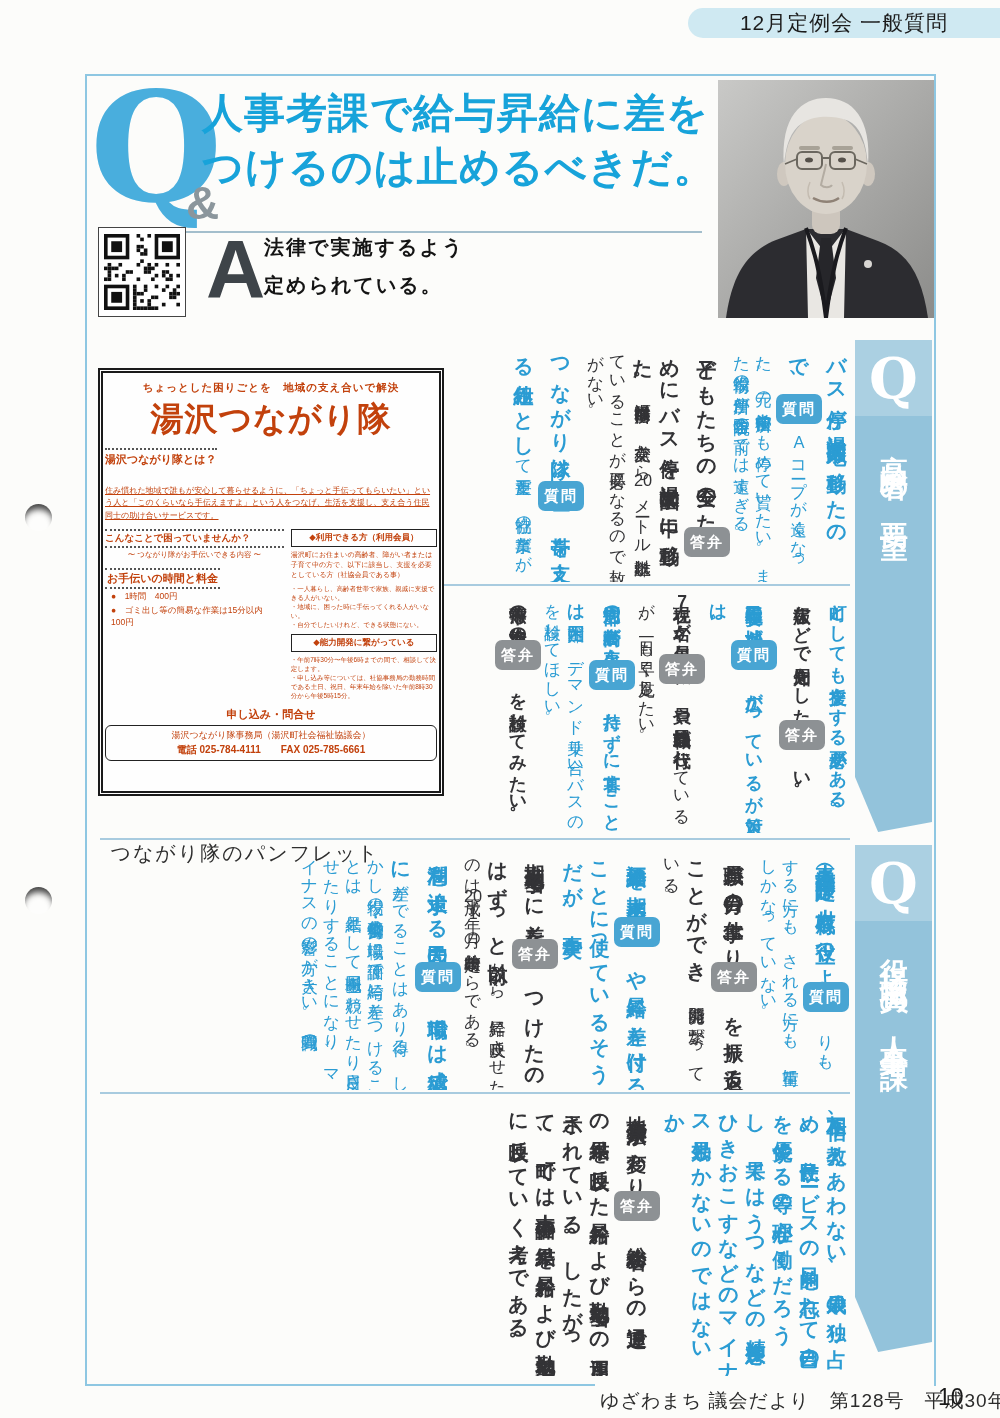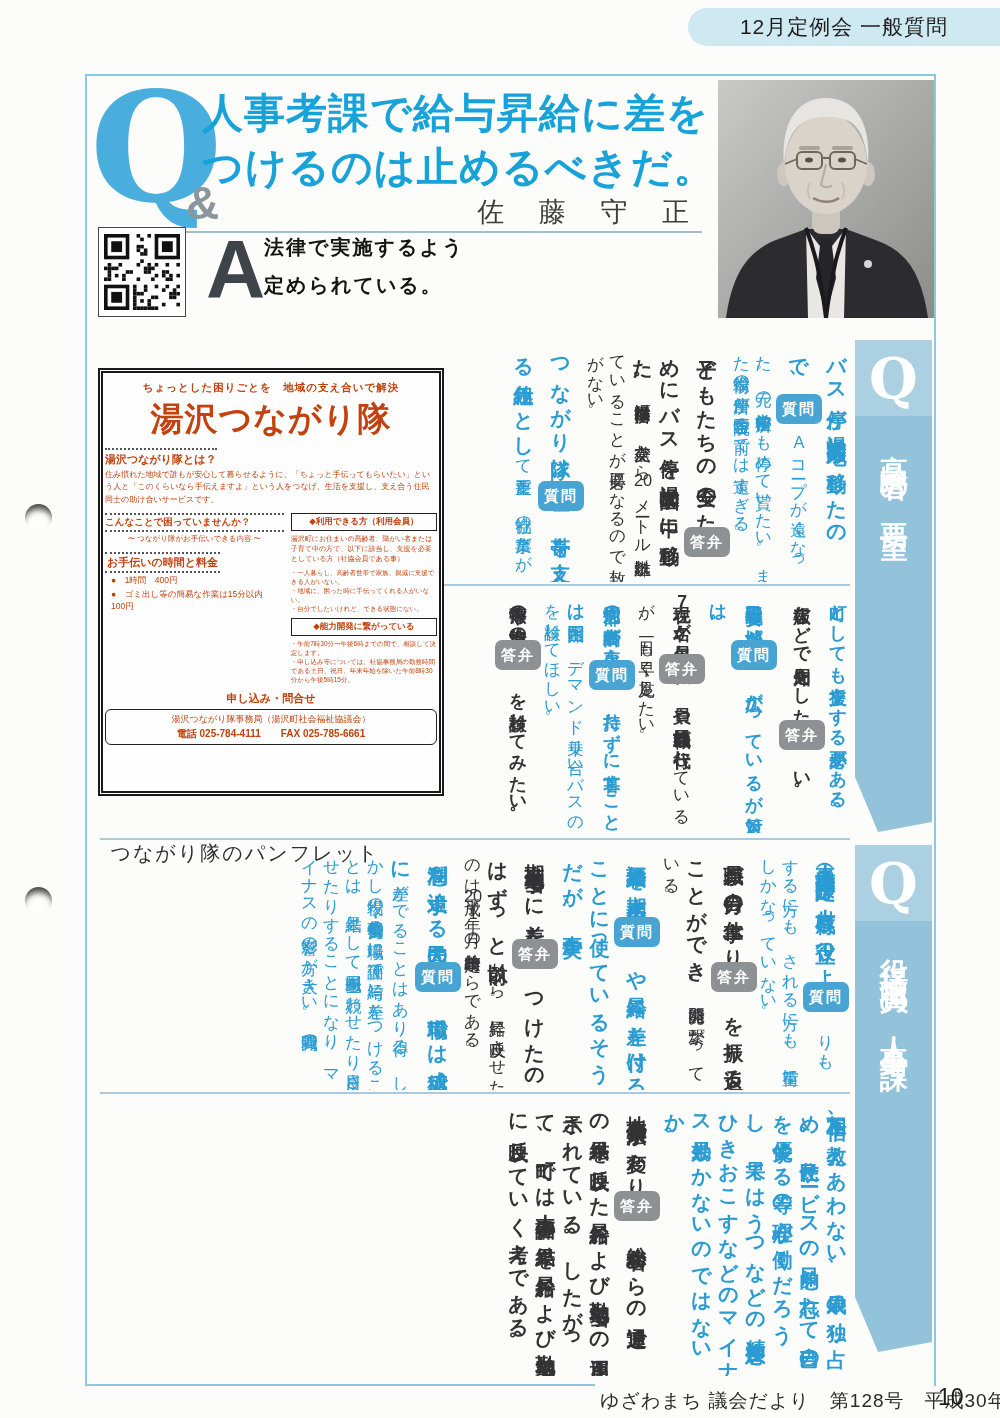--- a/index.html
+++ b/index.html
@@ -1,19 +1,19 @@
 <!DOCTYPE html>
 <html><head>
 <meta charset="utf-8">
 <style>
   html,body{margin:0;padding:0;background:#e8e8e6;}
   #canvas{position:relative;width:1000px;height:1418px;margin:0 auto;background:#fcfcfa;overflow:hidden;
           font-family:"Liberation Sans","DejaVu Sans",sans-serif;color:#222;}
   
-  .topbar{position:absolute;left:688px;right:0;top:8px;height:38px;background:#cfe9f2;border-radius:19px 0 0 19px;
+  .topbar{position:absolute;left:688px;right:0;top:8px;height:30px;background:#cfe9f2;border-radius:19px 0 0 19px;
           display:flex;align-items:center;justify-content:center;font-size:21px;color:#1c1c1c;letter-spacing:1px;}
   
   .fl{position:absolute;background:#8ec7e2;}
   
   .qbig{position:absolute;left:90px;top:72px;font-family:"DejaVu Serif","Liberation Serif",serif;
         font-weight:bold;font-size:152px;line-height:1;color:#49aedd;}
   .htitle{position:absolute;left:202px;font-family:"DejaVu Serif","Liberation Serif",serif;
           font-weight:bold;font-size:41px;letter-spacing:1px;color:#17a3da;white-space:nowrap;}
   .hname{position:absolute;left:380px;top:194px;width:322px;text-align:right;
          font-family:"DejaVu Serif","Liberation Serif",serif;font-size:27px;letter-spacing:13px;color:#3d3d3d;}
@@ -45,21 +45,21 @@
         text-align:center;color:#fff;font-size:15px;font-weight:bold;letter-spacing:2px;margin:3px 1px 10px 1px;}
   .cq{background:#48a5d3;}
   .ca{background:#8d9194;}
   .dv{position:absolute;height:2px;background:#a8cbdf;}
   
   .pam{position:absolute;left:98px;top:368px;width:346px;height:428px;background:#fefefe;border:5px double #1a1a1a;
        box-sizing:border-box;padding:8px 2px;overflow:hidden;color:#c2410c;}
   .pam-tag{text-align:center;font-size:10.5px;font-weight:bold;letter-spacing:1px;}
   .pam-title{text-align:center;font-size:33px;font-weight:bold;letter-spacing:1px;margin:2px 0 6px;white-space:nowrap;}
   .pam-h{font-size:11px;font-weight:bold;border-top:2px dotted #555;padding-top:2px;display:inline-block;}
-  .pam-about{font-size:8px;line-height:1.55;margin:2px 0 7px;}
+  .pam-about{font-size:8px;line-height:1.55;margin:18px 0 7px;text-decoration:underline;}
   .pam-cols{display:flex;gap:7px;}
   .pam-left{width:55%;}
   .pam-right{width:45%;}
   .pam-h2{font-size:9.5px;font-weight:bold;border-top:2px dotted #555;border-bottom:2px dotted #555;padding:1px 0;}
   .pam-sub{font-size:7.5px;text-align:center;margin:2px 0;}
   .svcbox{border:1px solid #333;padding:3px 4px;margin-top:2px;}
   .svcn{font-size:8px;font-weight:bold;}
   .svcd{font-size:7px;margin:0 0 3px 6px;}
   .ebox{border:1.5px solid #222;font-size:8.5px;font-weight:bold;text-align:center;padding:2px;margin-bottom:3px;}
   .etext{font-size:7px;line-height:1.45;margin-bottom:3px;}
@@ -92,21 +92,20 @@
   <div class="fl" style="left:934px;top:74px;width:2px;height:1312px;"></div>
   <div class="fl" style="left:85px;top:1384px;width:510px;height:2px;"></div>
 
   <div class="hole" style="top:504px;"></div>
   <div class="hole" style="top:887px;"></div>
 
   <div class="qbig">Q</div>
   <div class="htitle" style="top:86px;">人事考課で給与昇給に差を</div>
   <div class="htitle" style="top:140px;">つけるのは止めるべきだ。</div>
   <div class="amp">&amp;</div>
-  <div class="hname">佐 藤 守 正</div>
   <div class="nameline"></div>
 
   <div class="qrbox">
     <svg id="qrsvg" width="76" height="76" viewBox="0 0 84 84">
         <rect x="0" y="0" width="84" height="84" fill="#fff"></rect>
         <rect x="0" y="0" width="28" height="28" fill="#111"></rect>
         <rect x="4" y="4" width="20" height="20" fill="#fff"></rect>
         <rect x="8" y="8" width="12" height="12" fill="#111"></rect>
         <rect x="56" y="0" width="28" height="28" fill="#111"></rect>
         <rect x="60" y="4" width="20" height="20" fill="#fff"></rect>

